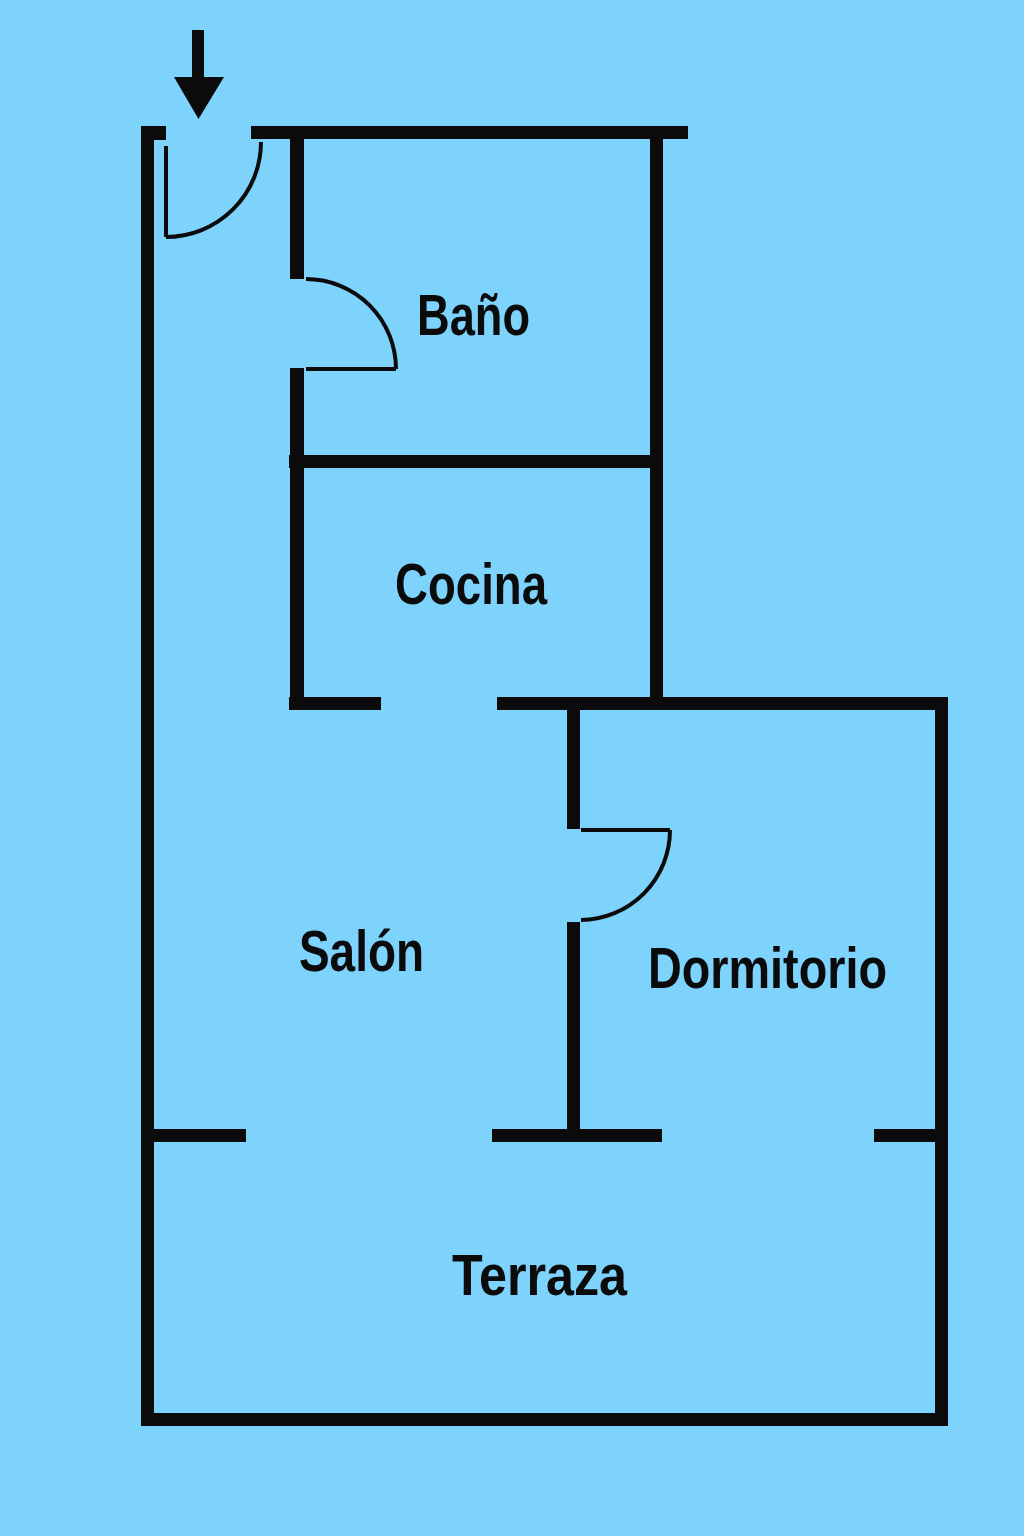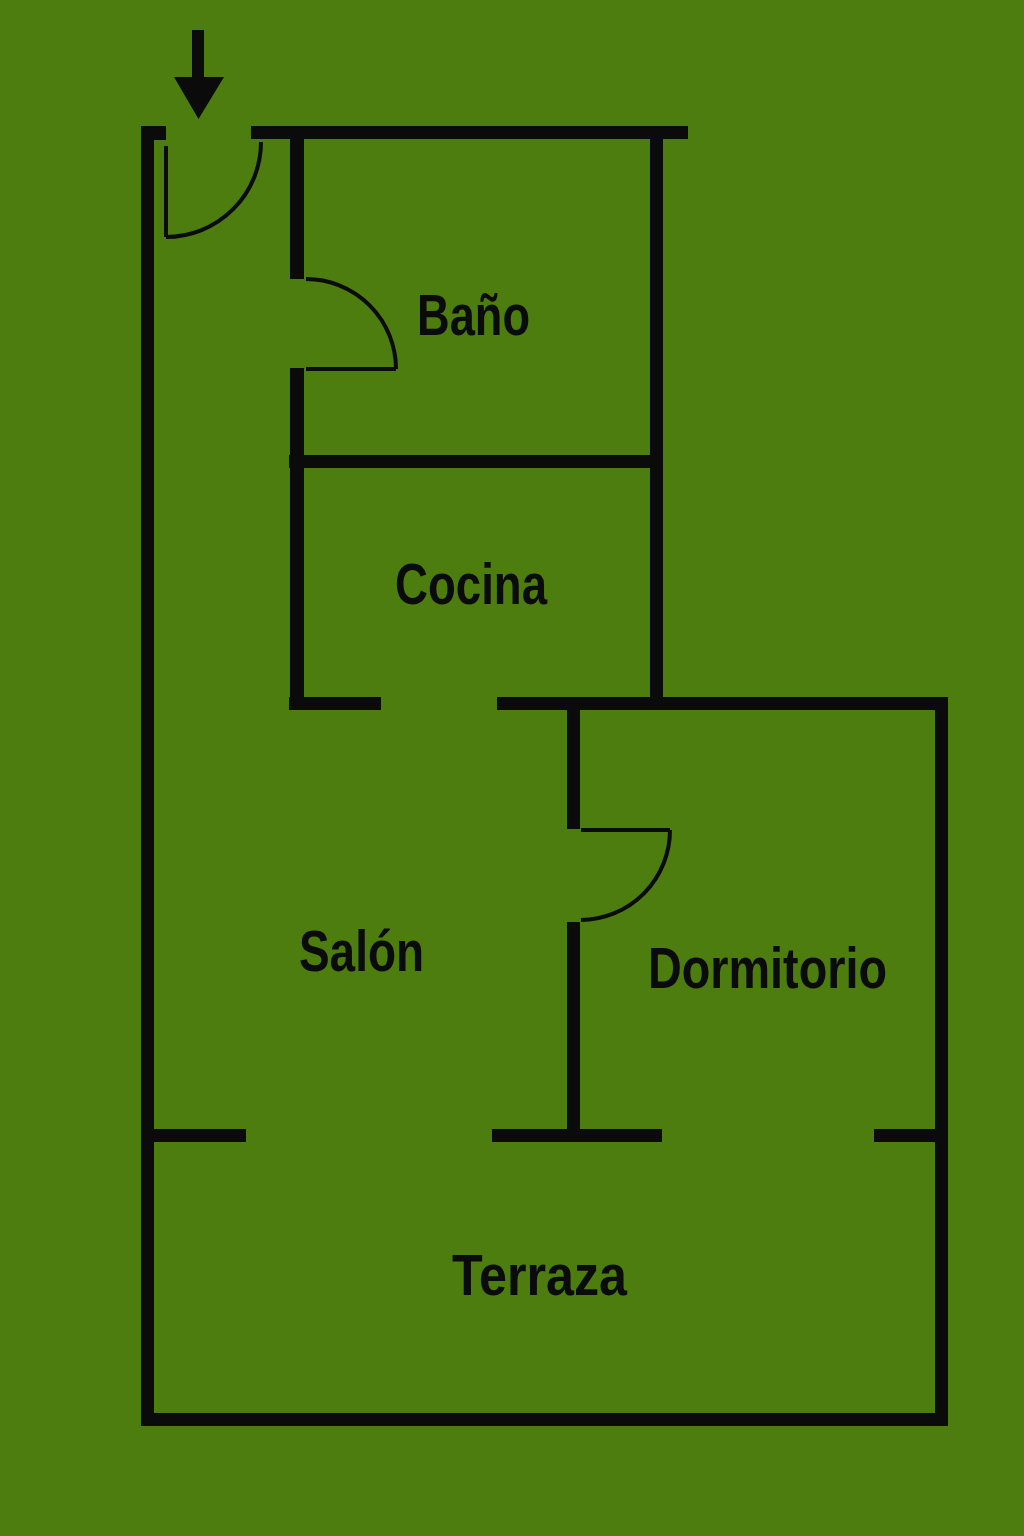--- a/index.html
+++ b/index.html
@@ -1,16 +1,16 @@
 <!DOCTYPE html>
 <html><head>
 <meta charset="utf-8">
 <style>
   html,body{margin:0;padding:0;background:#ffffff;}
-  .page{position:relative;width:1024px;height:1536px;background:#4d7c0f;overflow:hidden;text-align:right;}
+  .page{position:relative;width:1024px;height:1536px;background:#7dd3fc;overflow:hidden;text-align:right;}
   svg{display:block;}
   text{font-family:"Liberation Sans", sans-serif;font-weight:bold;fill:#0b0b0b;}
 </style>
 </head>
 <body>
 <div class="page">
 <svg width="1024" height="1536" viewBox="0 0 1024 1536" xmlns="http://www.w3.org/2000/svg">
 
   <polygon points="192,30 204,30 204,77 224,77 198.5,119 174,77 192,77" fill="#0b0b0b"></polygon>
 

